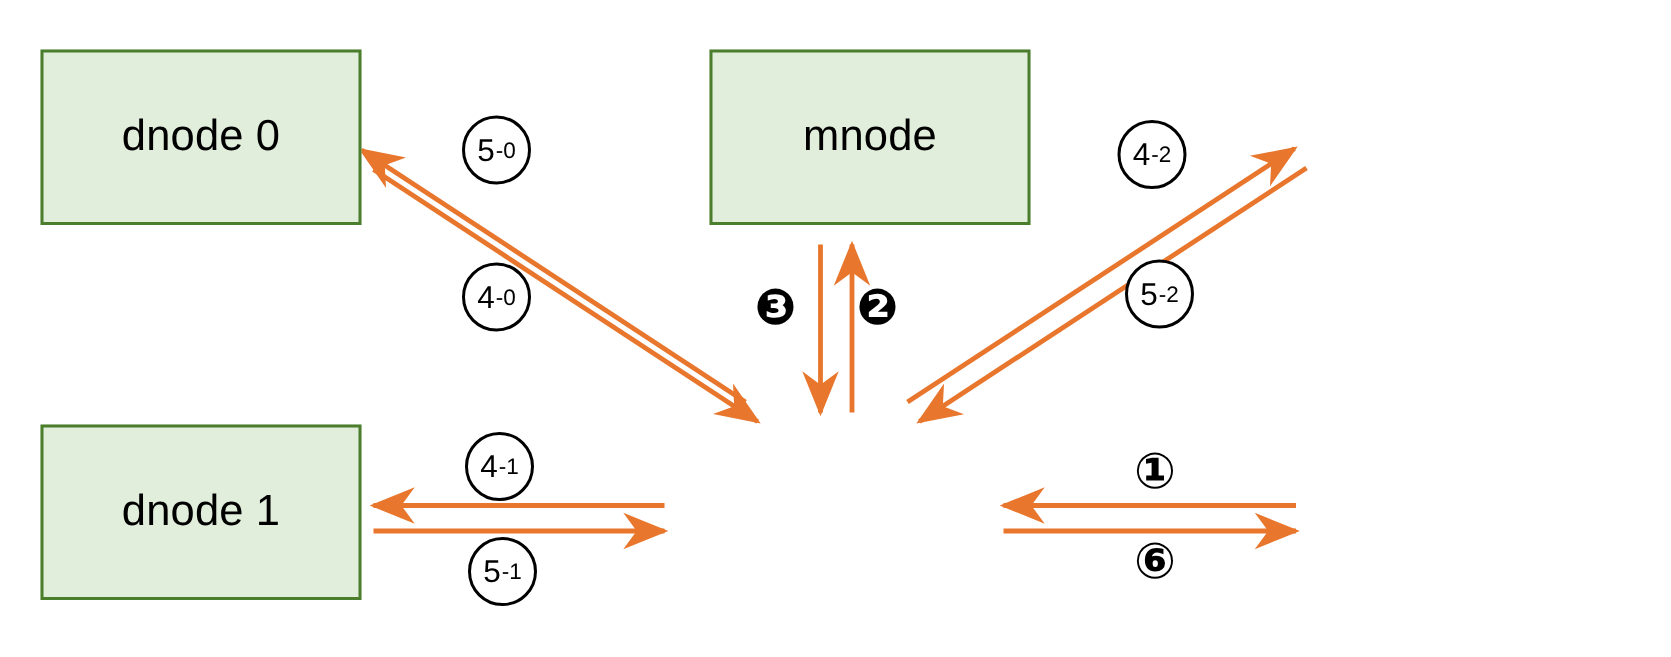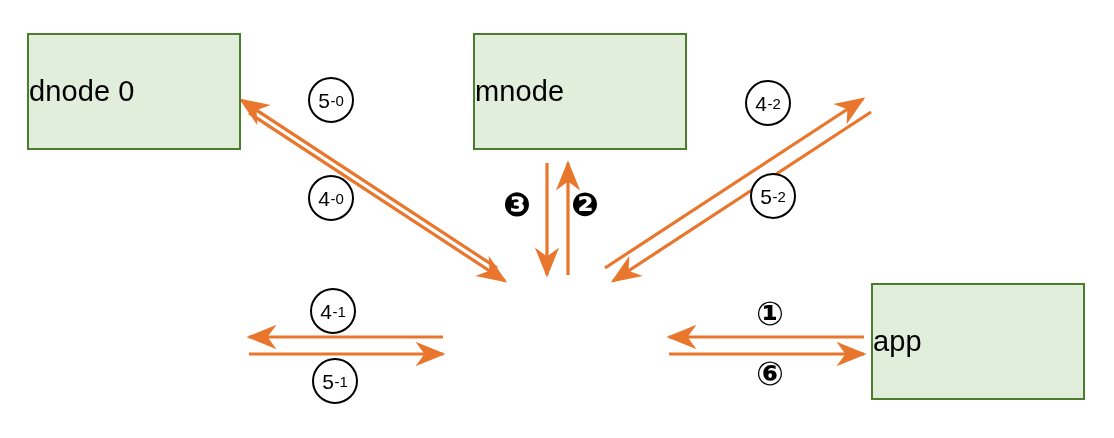--- a/index.html
+++ b/index.html
@@ -10,21 +10,21 @@
     width:1114px;height:438px;
     background:#ffffff;
     overflow:hidden;
   }
   .node{
     position:absolute;
     box-sizing:border-box;
     width:214px;height:117px;
     background:#e1eedb;
     border:2px solid #4a7d2c;
-    display:flex;align-items:center;justify-content:flex-start;
+    display:flex;align-items:center;justify-content:center;
   }
   .node-label{
     font-size:29px;
     color:#000000;
     line-height:1;
     letter-spacing:.1px;
     white-space:nowrap;
   }
   #n-dnode0{left:27px;top:33px;}
   #n-mnode {left:449px;top:33px;margin-left:24px;}
@@ -101,22 +101,22 @@
       <line x1="669" y1="354" x2="864" y2="354"></line>
     </g>
   </svg>
 
   <div class="node" id="n-dnode0">
     <span class="node-label">dnode 0</span>
   </div>
   <div class="node" id="n-mnode">
     <span class="node-label">mnode</span>
   </div>
-  <div class="node" id="n-app">
-    <span class="node-label">app</span>
+  <div class="node" id="n-dnode1">
+    <span class="node-label">dnode 1</span>
   </div>
 
   <div class="badge" id="b-5-0">
     <span class="b-main">5</span>
       <span class="b-sub">-0</span>
   </div>
   <div class="badge" id="b-4-0">
     <span class="b-main">4</span>
       <span class="b-sub">-0</span>
   </div>

